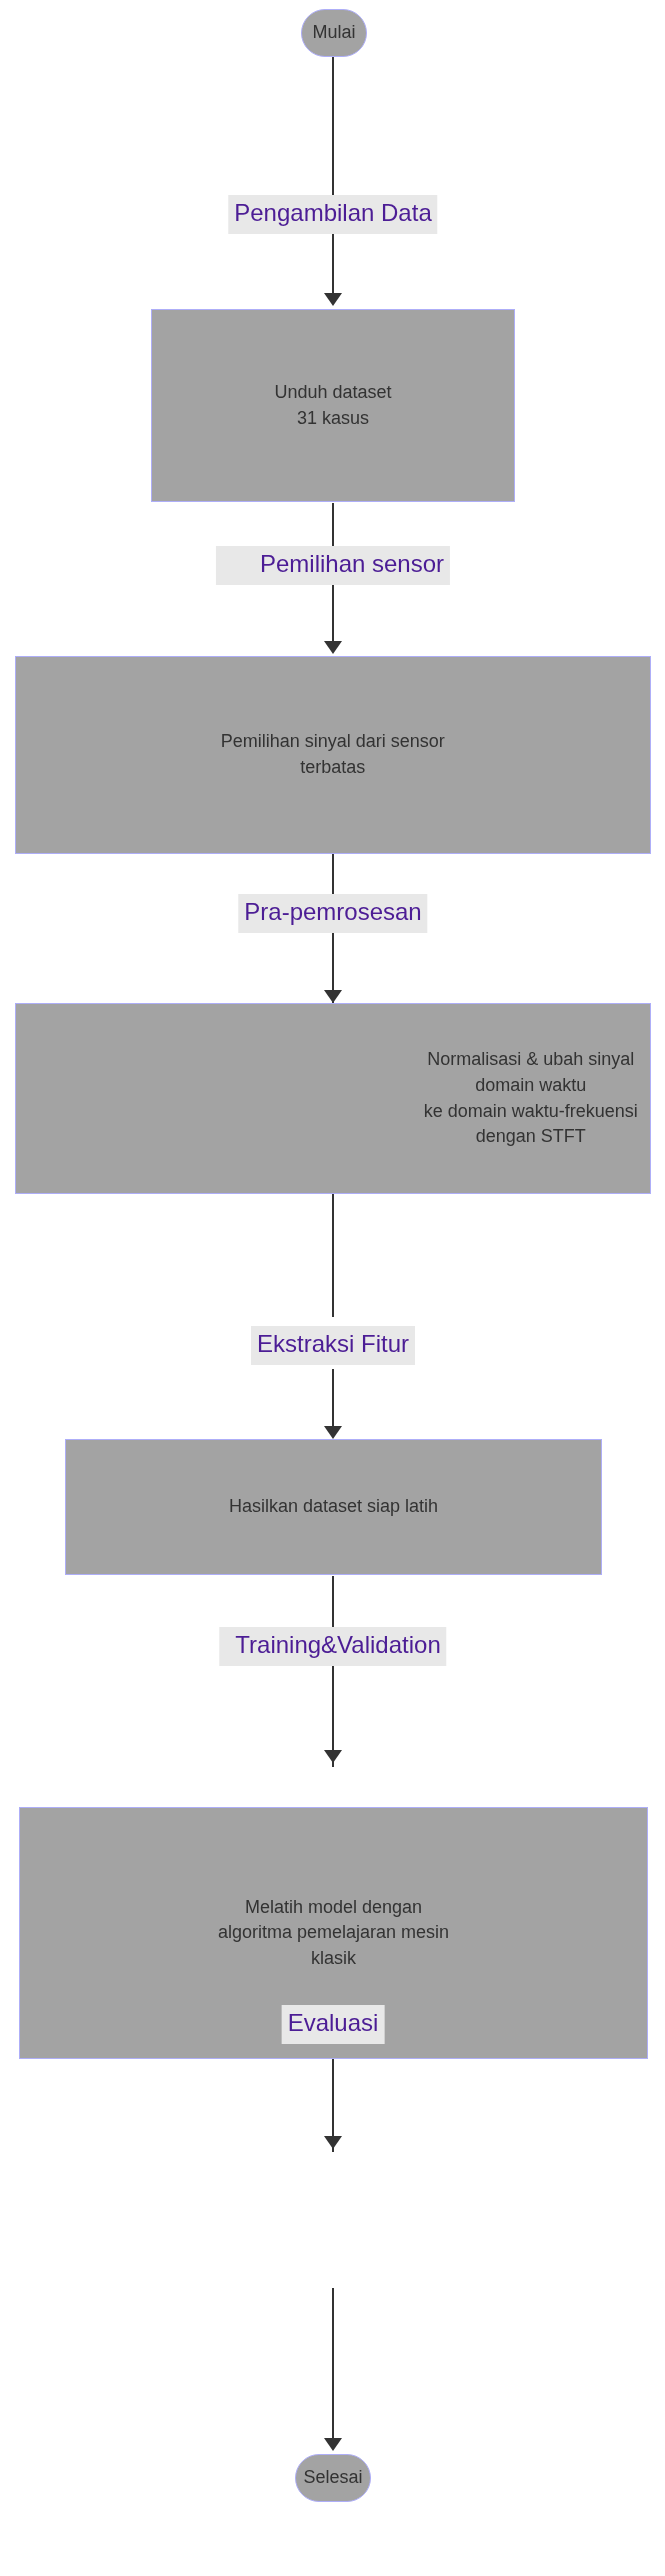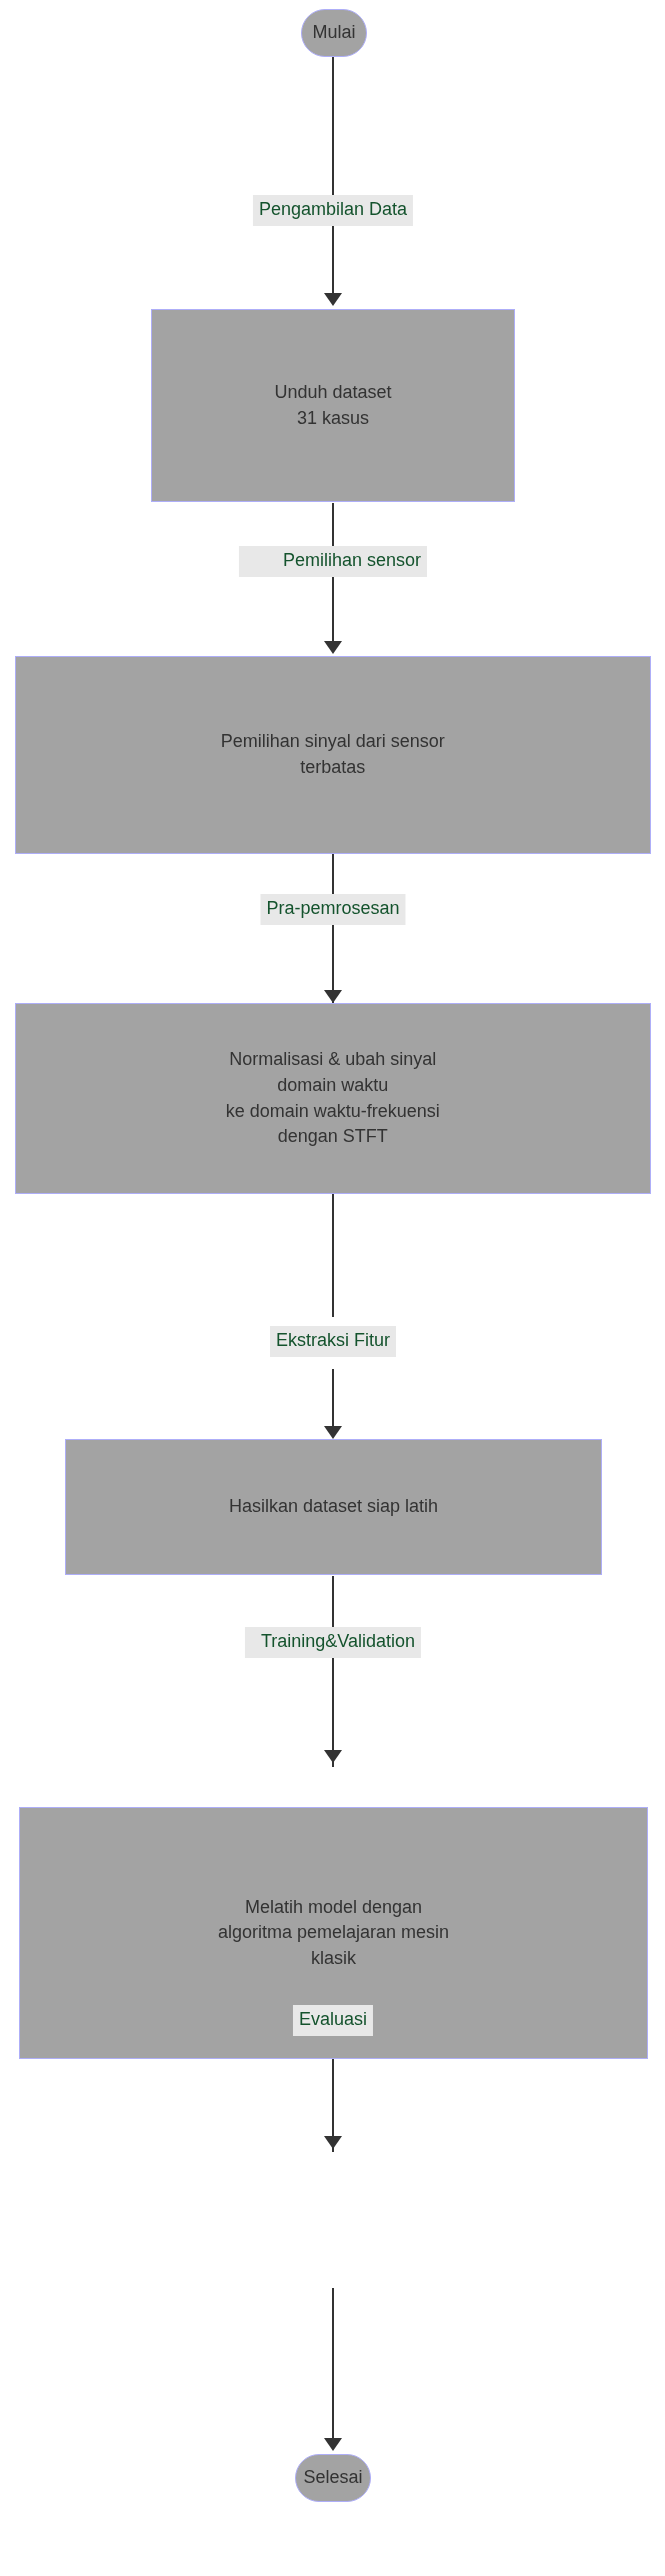--- a/index.html
+++ b/index.html
@@ -58,22 +58,22 @@
     border-left: 9.4px solid transparent;
     border-right: 9.4px solid transparent;
     border-top: 13.4px solid #333333;
     z-index: 2;
   }
 
   
   .edge-label {
     position: absolute;
     background: #e8e8e8;
-    color: #14532d;
-    font-size: 18px;
+    color: #4c1d95;
+    font-size: 24px;
     line-height: 1.28;
     padding: 3.4px 6px 4.7px 6px;
     white-space: nowrap;
     z-index: 4;
     transform: translateX(-50%);
   }
 </style>
 </head>
 <body>
 
@@ -98,21 +98,21 @@
 
   <div class="node" style="left:14.8px; top:656px; width:636px; height:198px;">
     <span class="label">Pemilihan sinyal dari sensor
 terbatas</span>
   </div>
 
   <div class="edge" style="left:332px; top:854px; height:150px;"></div>
   <div class="arrow-head" style="left:324px; top:990px;"></div>
   <div class="edge-label" style="left:333px; top:894px;">Pra-pemrosesan</div>
 
-  <div class="node" style="left:14.8px; top:1003px; width:636px; height:191px;">
+  <div class="node" style="left:14.8px; top:1003px; width:636px; height:191px;justify-content:flex-end;">
     <span class="label">Normalisasi &amp; ubah sinyal
 domain waktu
 ke domain waktu-frekuensi
 dengan STFT</span>
   </div>
 
   <div class="edge" style="left:332px; top:1194px; height:123px;"></div>
   <div class="arrow-head" style="left:324px; top:1426px;"></div>
   <div class="edge" style="left:332px; top:1369px; height:60px;"></div>
   <div class="edge-label" style="left:333px; top:1326px;">Ekstraksi Fitur</div>

